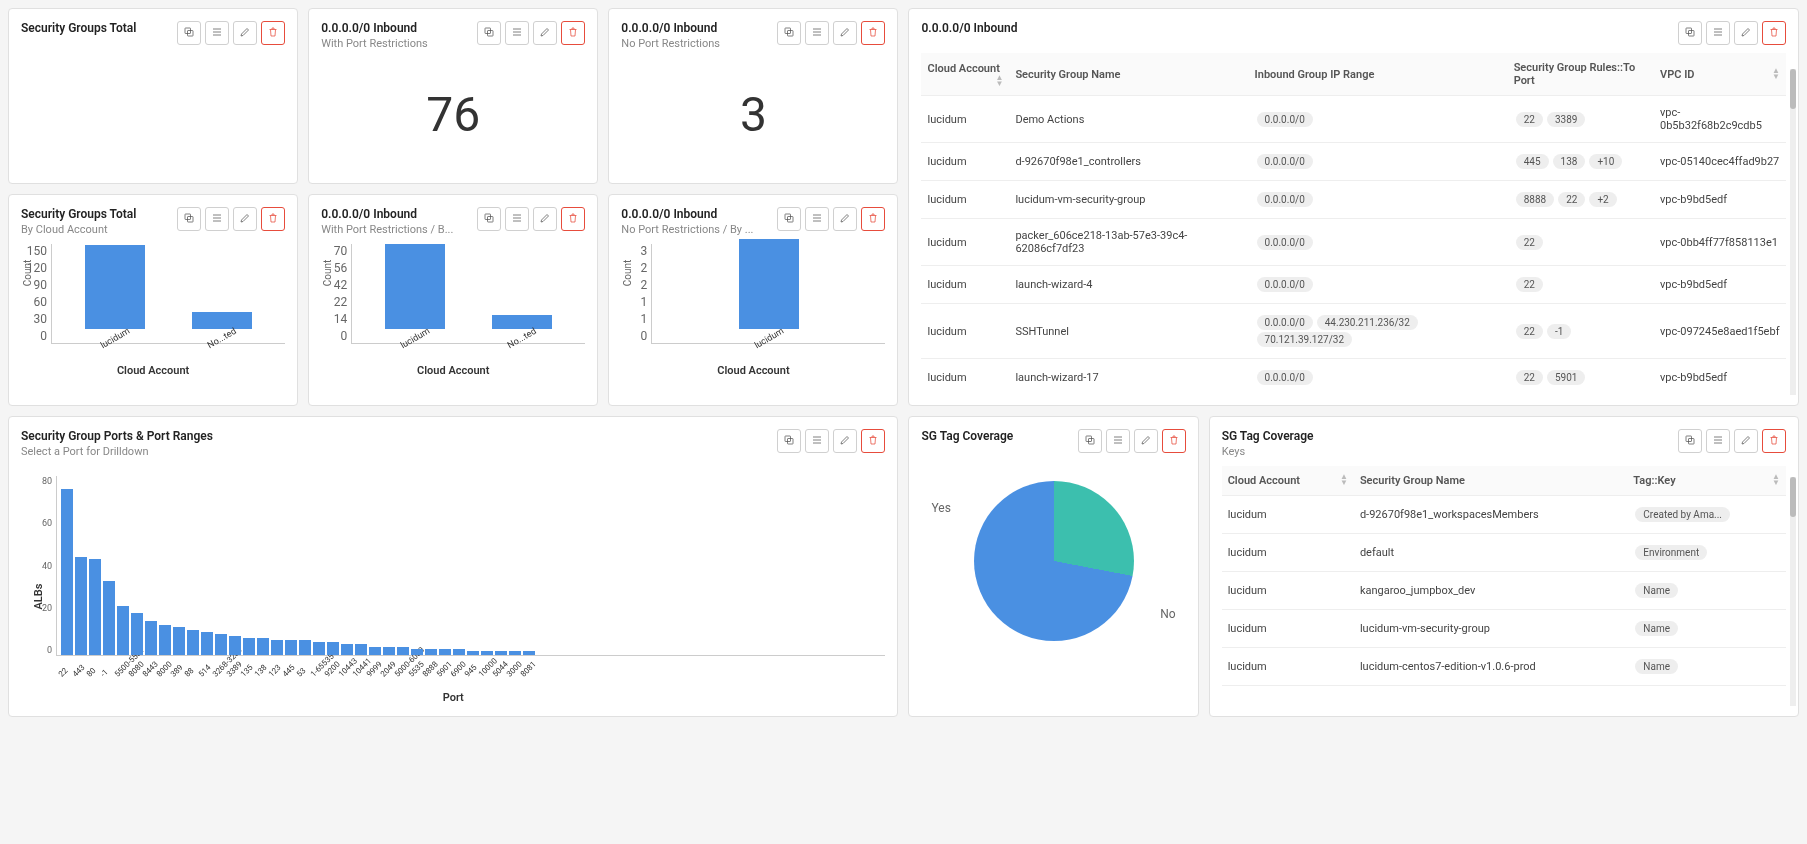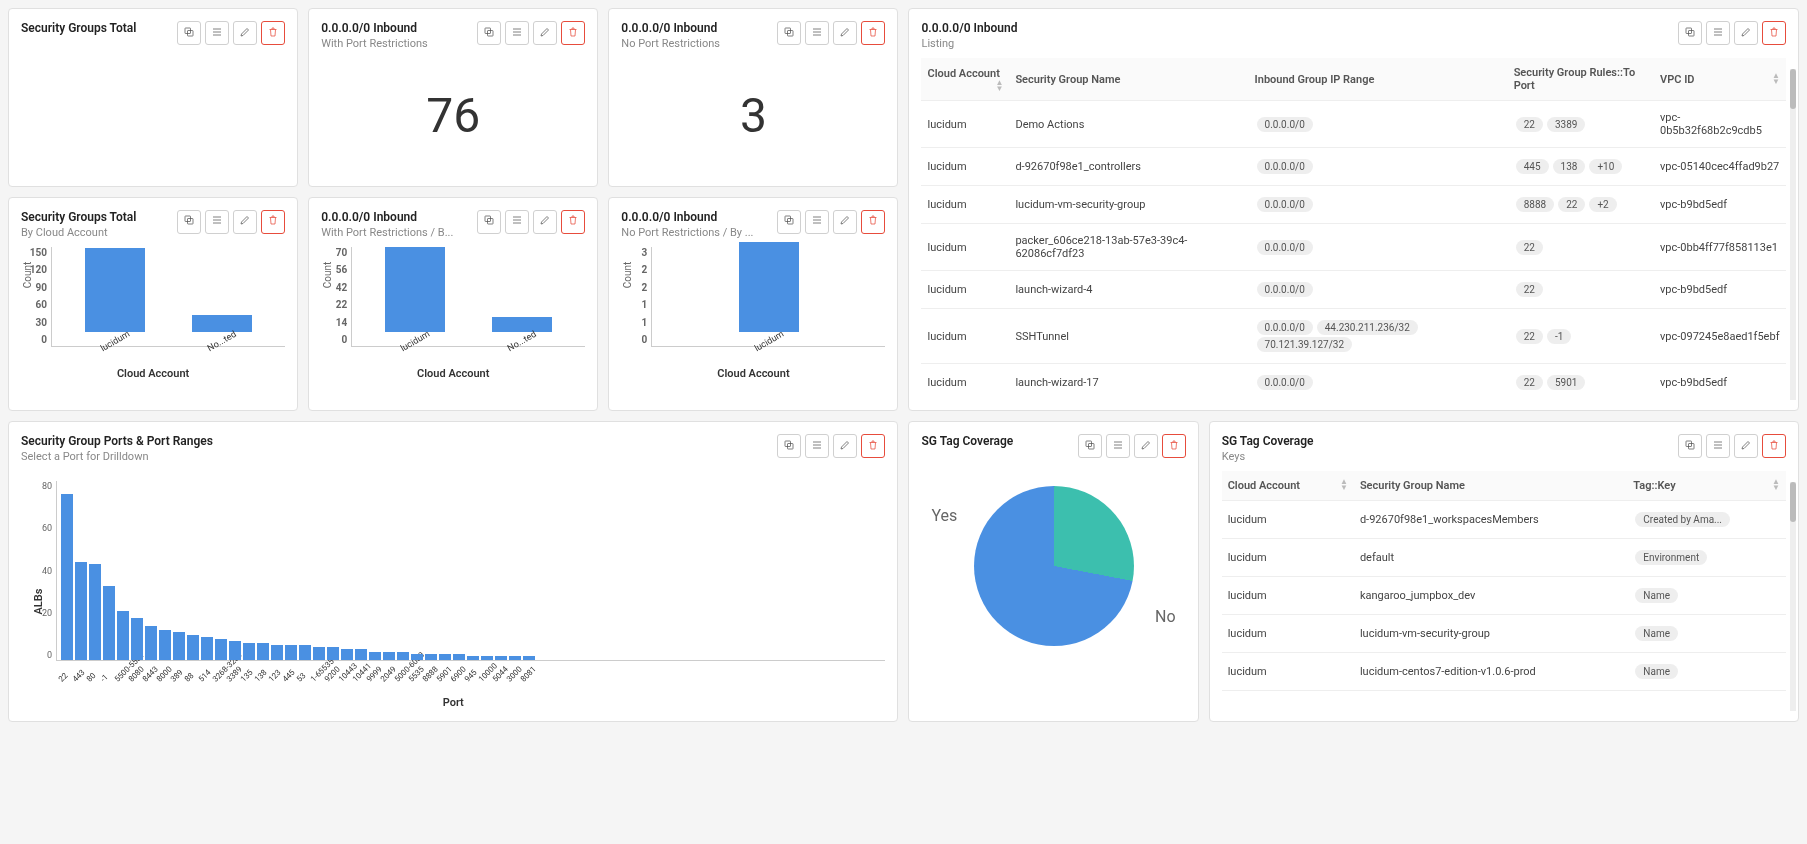--- a/index.html
+++ b/index.html
@@ -14,39 +14,39 @@
 .icon-btn { width: 24px; height: 24px; border: 1px solid #d0d0d0; background: #fff; border-radius: 3px; display: flex; align-items: center; justify-content: center; cursor: pointer; color: #555; }
 .icon-btn.danger { border-color: #e74c3c; color: #e74c3c; }
 .big-number { font-size: 48px; font-weight: 400; text-align: center; flex: 1; display: flex; align-items: center; justify-content: center; padding: 20px 0; }
 .chart-body { flex: 1; min-height: 120px; position: relative; }
 .bar-chart { display: flex; align-items: flex-end; height: 100px; gap: 20px; padding: 0 20px; border-left: 1px solid #ccc; border-bottom: 1px solid #ccc; position: relative; margin-left: 30px; }
 .bar-col { flex: 1; display: flex; flex-direction: column; align-items: center; }
 .bar { width: 60px; background: #4a90e2; }
 .bar-label { font-size: 9px; margin-top: 4px; transform: rotate(-30deg); white-space: nowrap; }
 .axis-label-y { position: absolute; left: -25px; top: 50%; transform: rotate(-90deg) translateX(50%); transform-origin: left; font-size: 10px; color: #666; }
 .axis-label-x { text-align: center; font-size: 11px; font-weight: 600; margin-top: 20px; }
-.y-ticks { position: absolute; left: -30px; top: 0; bottom: 0; display: flex; flex-direction: column; justify-content: space-between; font-size: 10px; color: #666; text-align: right; width: 25px; font-weight: bold; }
+.y-ticks { position: absolute; left: -30px; top: 0; bottom: 0; display: flex; flex-direction: column; justify-content: space-between; font-size: 12px; color: #666; text-align: right; width: 25px; }
 .span-1 { grid-column: span 1; }
 .span-3 { grid-column: span 3; }
 .span-2 { grid-column: span 2; }
 .table-panel .table-wrap { overflow-y: auto; max-height: 340px; }
 table { width: 100%; border-collapse: collapse; font-size: 11px; }
 th { text-align: left; padding: 8px 6px; color: #555; font-weight: 600; position: relative; background: #fafafa; }
 th .sort { float: right; color: #bbb; font-size: 8px; line-height: 6px; cursor: pointer; }
 td { padding: 10px 6px; border-top: 1px solid #eee; color: #444; vertical-align: middle; }
 .pill { display: inline-block; background: #eee; border-radius: 10px; padding: 2px 8px; font-size: 10px; color: #555; margin: 1px 2px; }
 .ports-chart { display: flex; align-items: flex-end; height: 180px; gap: 2px; border-left: 1px solid #ccc; border-bottom: 1px solid #ccc; margin-left: 35px; position: relative; padding: 0 4px; }
 .pbar { width: 12px; background: #4a90e2; position: relative; }
 .plabel { position: absolute; bottom: -18px; left: 50%; transform: rotate(-45deg) translateX(-10px); transform-origin: left; font-size: 8px; white-space: nowrap; }
 .ports-y { position: absolute; left: -30px; top: 0; bottom: 0; display: flex; flex-direction: column; justify-content: space-between; font-size: 9px; color: #666; width: 25px; text-align: right; }
 .ports-xlabel { text-align: center; font-size: 11px; font-weight: 600; margin-top: 35px; }
 .ports-ylabel { position: absolute; left: 5px; top: 50%; transform: rotate(-90deg); font-size: 11px; font-weight: 600; }
 .pie-wrap { display: flex; align-items: center; justify-content: center; height: 200px; position: relative; }
 .pie { width: 160px; height: 160px; border-radius: 50%; background: conic-gradient(#3cbfae 0 28%, #4a90e2 28% 100%); position: relative; }
-.pie-lbl { position: absolute; font-size: 16px; color: #666; }
+.pie-lbl { position: absolute; font-size: 12px; color: #666; }
 svg.ico { width: 12px; height: 12px; stroke: currentColor; fill: none; stroke-width: 1.5; }
 .scroll-handle { position:absolute; right:2px; top:60px; bottom:10px; width:6px; background:#eee;}
 .scroll-thumb{ background:#bbb; width:100%; height:40px; border-radius:3px;}
 </style>
 </head>
 <body>
 
 <div class="grid">
 
   <div class="panel span-1">
@@ -149,21 +149,20 @@
           </button>
         </div>
     </div>
     <div class="big-number">3</div>
   </div>
 
   <div class="panel span-3 table-panel" style="grid-row: span 2;">
     <div class="panel-header">
       <div class="panel-title-block">
         <div class="panel-title">0.0.0.0/0 Inbound</div>
-        <div class="panel-subtitle">Listing</div>
       </div>
       <div class="panel-actions">
           <button class="icon-btn">
             <span><svg class="ico" viewBox="0 0 24 24">
                 <rect x="9" y="9" width="11" height="11" rx="1"></rect>
                 <rect x="4" y="4" width="11" height="11" rx="1"></rect>
               </svg></span>
           </button>
           <button class="icon-btn">
             <span><svg class="ico" viewBox="0 0 24 24">

